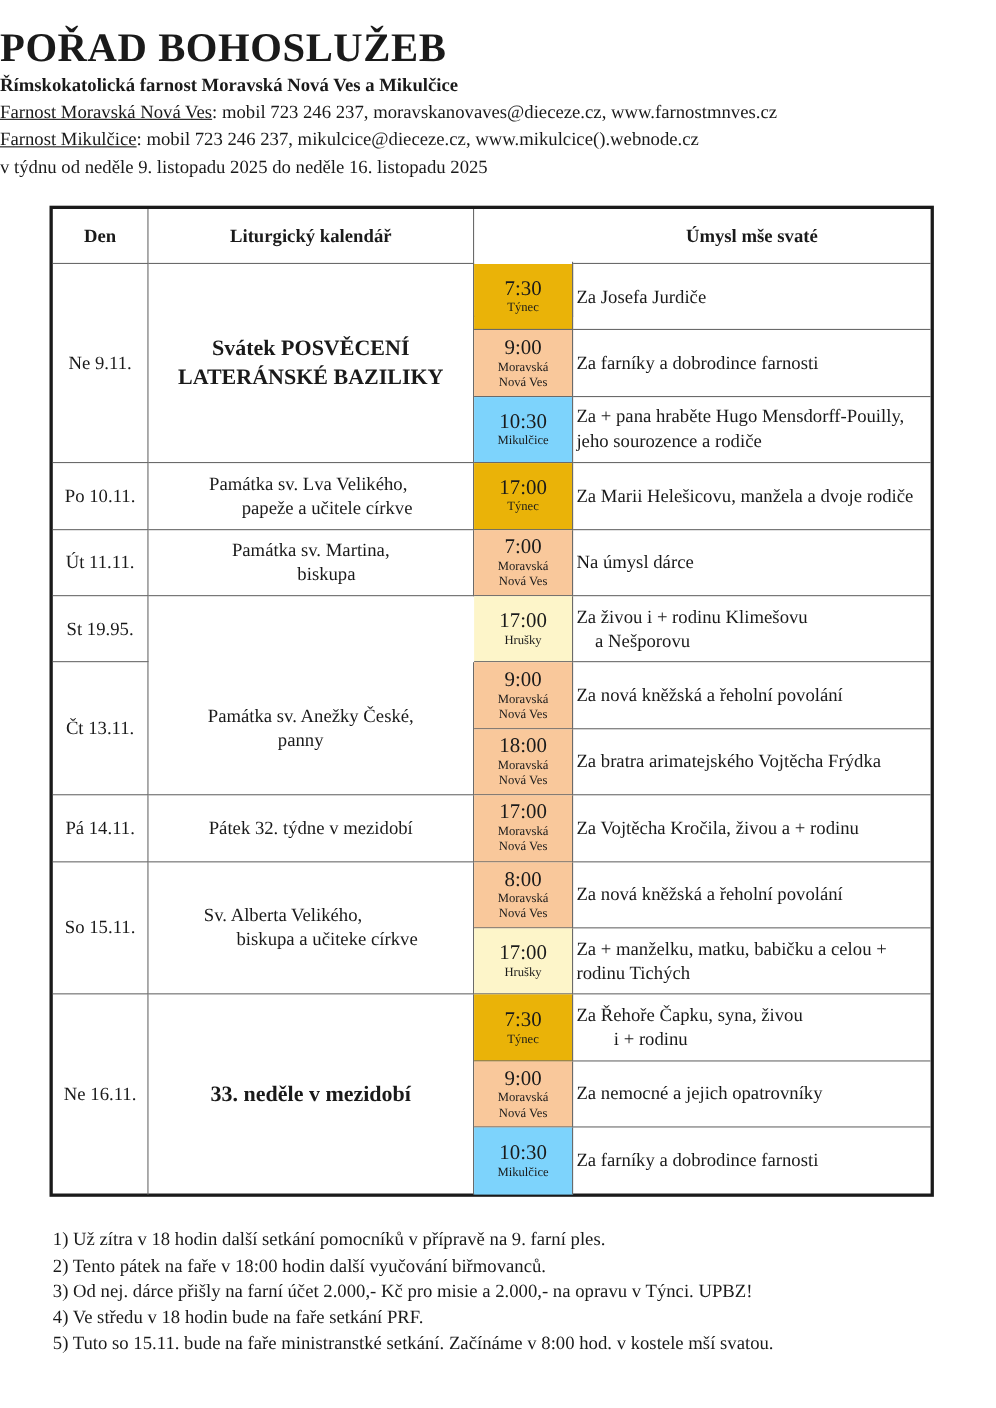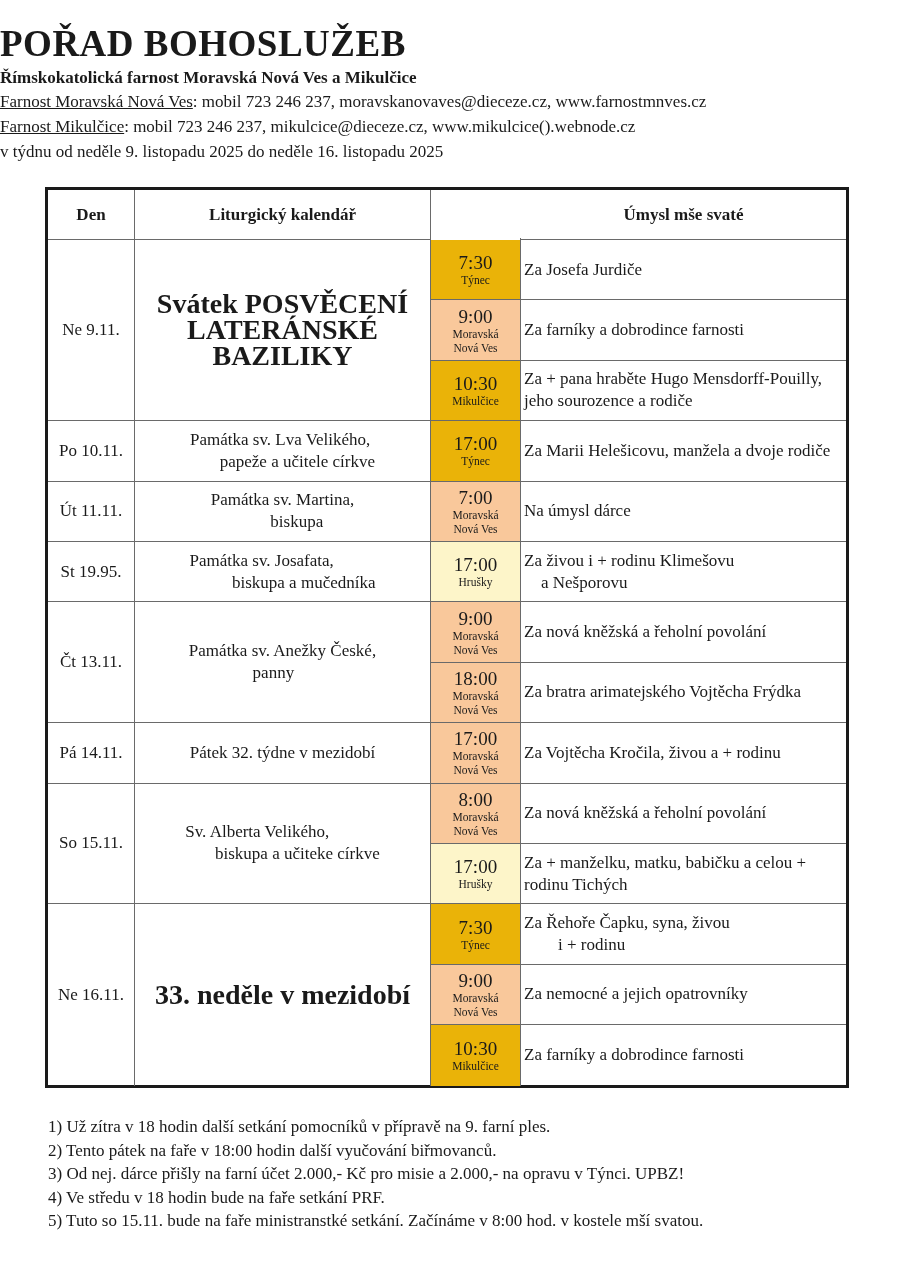--- a/index.html
+++ b/index.html
@@ -15,30 +15,30 @@
   .ul { text-decoration: underline; }
 
   #table { position: absolute; left: 45px; top: 187px; width: 804px; height: 901px;
            border: 3px solid #1a1a1a; box-sizing: border-box; }
   .cell { position: absolute; box-sizing: border-box; border-right: 1px solid #6a6a6a;
           border-bottom: 1px solid #6a6a6a; display: flex; align-items: center; }
   .th { justify-content: center; text-align: center; font-weight: bold; font-size: 17px; line-height: 22px; }
   .day { justify-content: center; font-size: 17px; }
   .lit { justify-content: center; font-size: 17px; line-height: 22px; }
   .lit .txt { white-space: pre; text-align: left; }
-  .lit.feast .txt { white-space: normal; text-align: center; font-weight: bold; font-size: 28px; line-height: 26px; }
+  .lit.feast .txt { white-space: normal; text-align: center; font-weight: bold; font-size: 20px; line-height: 26px; }
   .time { flex-direction: column; justify-content: center; text-align: center; }
   .time .t { font-size: 19px; line-height: 21px; }
   .time .p { font-size: 11.5px; line-height: 14px; }
   .int { font-size: 17px; line-height: 22px; padding-left: 3px; border-right: none; }
   .int .txt { white-space: pre-wrap; }
 
   .c-blue { background: #eab308; }
   .c-orange { background: #f9c89b; }
-  .c-green { background: #eab308; }
+  .c-green { background: #7dd3fc; }
   .c-yellow { background: #fdf5c9; }
 
   #notes { position: absolute; left: 48px; top: 1115px; width: 820px; font-size: 17px; line-height: 23.5px; }
   #notes div { white-space: nowrap; }
 </style>
 </head>
 <body>
 
 <div id="title" class="hdr">POŘAD BOHOSLUŽEB</div>
 <div id="subtitle" class="hdr">Římskokatolická farnost Moravská Nová Ves a Mikulčice</div>
@@ -115,24 +115,20 @@
     <div class="cell time c-orange" style="left: 383px; top: 291.6px; width: 90px; height: 60.4px;">
       <span class="t">7:00</span>
       <span class="p" style="max-width: 60px; display: block;">Moravská Nová Ves</span>
     </div>
     <div class="cell int" style="left: 473px; top: 291.6px; width: 325px; height: 60.4px;">
       <span class="txt">Na úmysl dárce</span>
     </div>
     <div class="cell day" style="left: 0px; top: 352px; width: 87px; height: 60.4px;">
       <span class="txt">St 19.95.</span>
     </div>
-    <div class="cell lit" style="left: 87px; top: 352px; width: 296px; height: 60.4px;">
-      <span class="txt">Památka sv. Josafata,
-          biskupa a mučedníka</span>
-    </div>
     <div class="cell time c-yellow" style="left: 383px; top: 352px; width: 90px; height: 60.4px;">
       <span class="t">17:00</span>
       <span class="p">Hrušky</span>
     </div>
     <div class="cell int" style="left: 473px; top: 352px; width: 325px; height: 60.4px;">
       <span class="txt">Za živou i + rodinu Klimešovu
     a Nešporovu</span>
     </div>
     <div class="cell day" style="left: 0px; top: 412.4px; width: 87px; height: 120.8px;">
       <span class="txt">Čt 13.11.</span>

